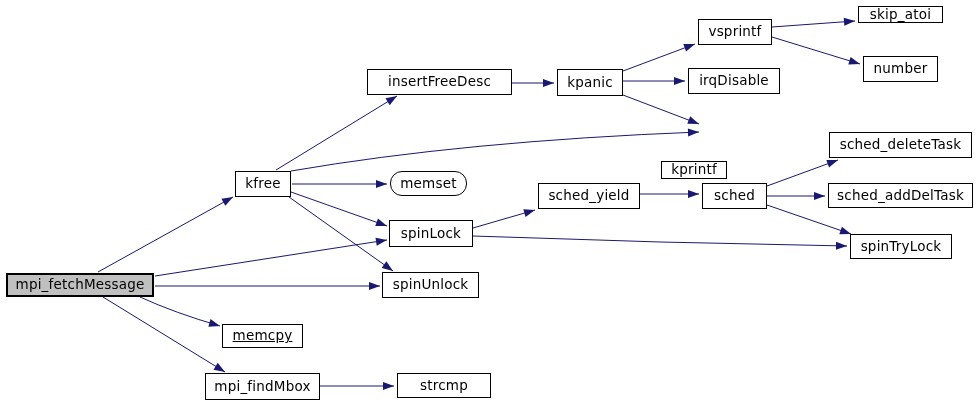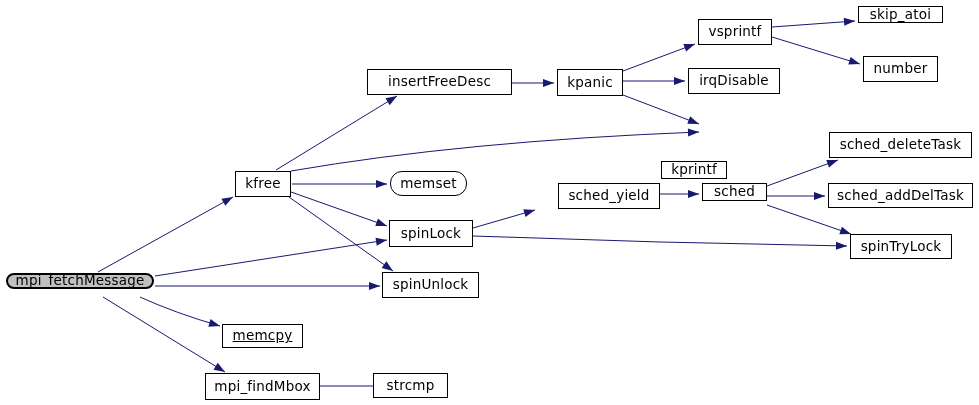--- a/index.html
+++ b/index.html
@@ -81,33 +81,33 @@
       <path d="M767,186 L838,160" fill="none" stroke="#191970" stroke-width="1"></path>
       <polygon points="838,160 829.0462580732905,167.53860103135077 826.2953299776397,160.02645123168895" fill="#191970"></polygon>
       <path d="M767,196 L825,196" fill="none" stroke="#191970" stroke-width="1"></path>
       <polygon points="825,196 814,200 814,192" fill="#191970"></polygon>
       <path d="M767,205 L851,234" fill="none" stroke="#191970" stroke-width="1"></path>
       <polygon points="851,234 839.2968635048447,234.19130126963233 841.9075631845332,226.62927461122428" fill="#191970"></polygon>
       <path d="M320,386 L394,386" fill="none" stroke="#191970" stroke-width="1"></path>
       <polygon points="394,386 383,390 383,382" fill="#191970"></polygon>
     </svg>
 
-  <div class="node highlight" style="left: 6px; top: 273px; width: 148px; height: 16px; border-radius: 8px;">mpi_fetchMessage</div>
+  <div class="node highlight" style="left: 6px; top: 273px; width: 148px; height: 24px;">mpi_fetchMessage</div>
   <div class="node" style="left: 235px; top: 171px; width: 56px; height: 26px;">kfree</div>
   <div class="node" style="left: 390px; top: 171px; width: 77px; height: 25px; border-radius: 12px;">memset</div>
   <div class="node" style="left: 389px; top: 220px; width: 84px; height: 27px;">spinLock</div>
   <div class="node" style="left: 382px; top: 272px; width: 97px; height: 26px;">spinUnlock</div>
   <div class="node" style="left: 222px; top: 324px; width: 81px; height: 24px; text-decoration: underline;">memcpy</div>
   <div class="node" style="left: 205px; top: 373px; width: 115px; height: 27px;">mpi_findMbox</div>
-  <div class="node" style="left: 373px; top: 373px; width: 75px; height: 25px;">strcmp</div>
+  <div class="node" style="left: 397px; top: 373px; width: 94px; height: 25px;">strcmp</div>
   <div class="node" style="left: 367px; top: 69px; width: 145px; height: 26px;">insertFreeDesc</div>
   <div class="node" style="left: 557px; top: 69px; width: 66px; height: 27px; text-align: center;">kpanic</div>
   <div class="node" style="left: 698px; top: 19px; width: 74px; height: 26px;">vsprintf</div>
   <div class="node" style="left: 688px; top: 68px; width: 92px; height: 26px;">irqDisable</div>
   <div class="node" style="left: 661px; top: 119px; width: 66px; height: 18px; margin-top: 42px;">kprintf</div>
   <div class="node" style="left: 858px; top: 6px; width: 85px; height: 17px;">skip_atoi</div>
   <div class="node" style="left: 863px; top: 56px; width: 75px; height: 26px;">number</div>
-  <div class="node" style="left: 538px; top: 183px; width: 102px; height: 26px; margin-left: 20px;">sched_yield</div>
-  <div class="node" style="left: 702px; top: 183px; width: 65px; height: 18px;">sched</div>
+  <div class="node" style="left: 538px; top: 183px; width: 102px; height: 26px;">sched_yield</div>
+  <div class="node" style="left: 702px; top: 183px; width: 65px; height: 26px;">sched</div>
   <div class="node" style="left: 829px; top: 132px; width: 143px; height: 26px;">sched_deleteTask</div>
   <div class="node" style="left: 828px; top: 183px; width: 145px; height: 25px;">sched_addDelTask</div>
   <div class="node" style="left: 850px; top: 234px; width: 102px; height: 25px;">spinTryLock</div>
 </div>
 
 </body></html>

